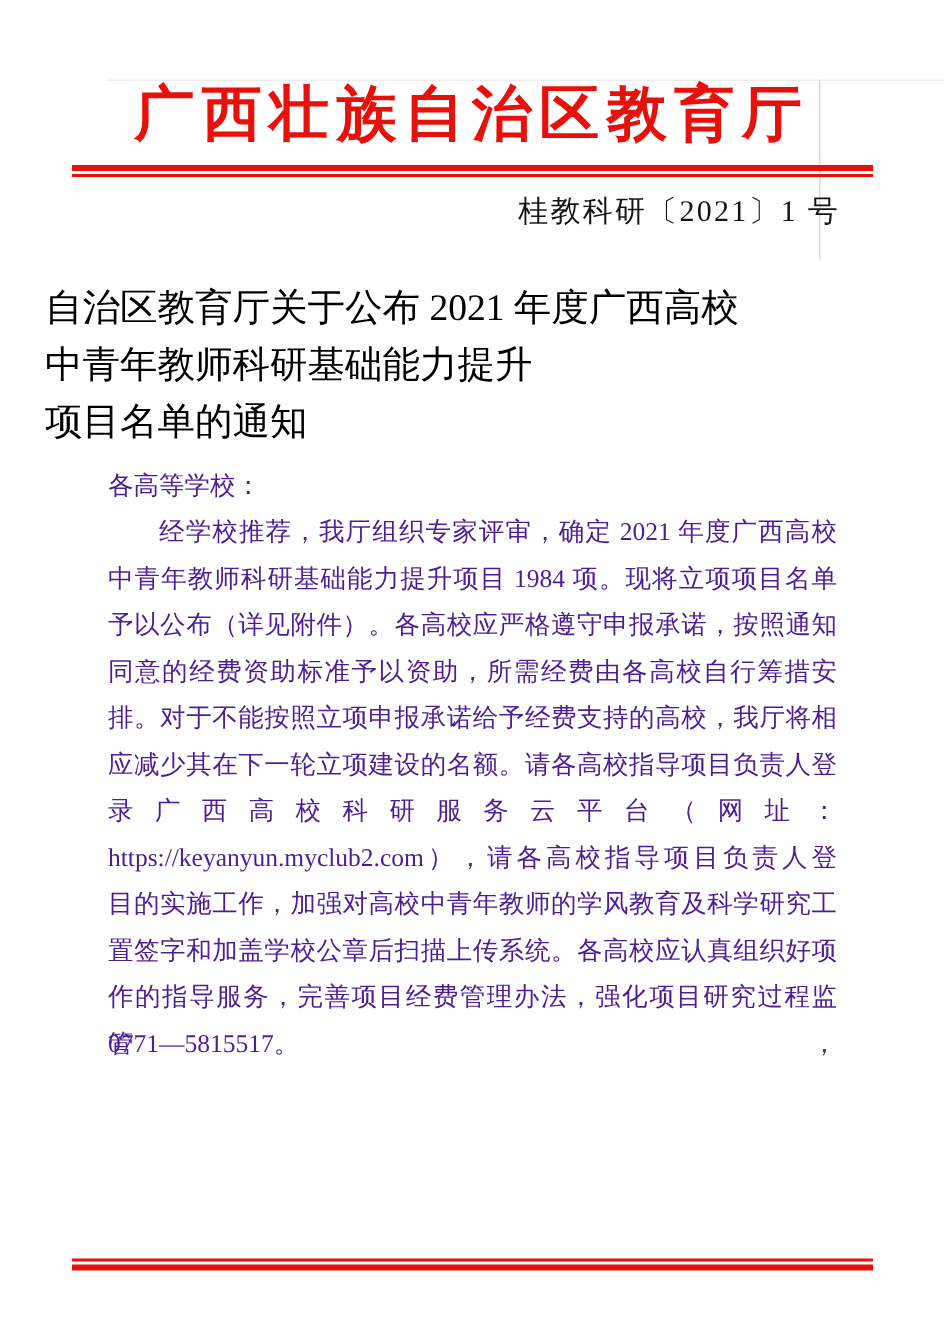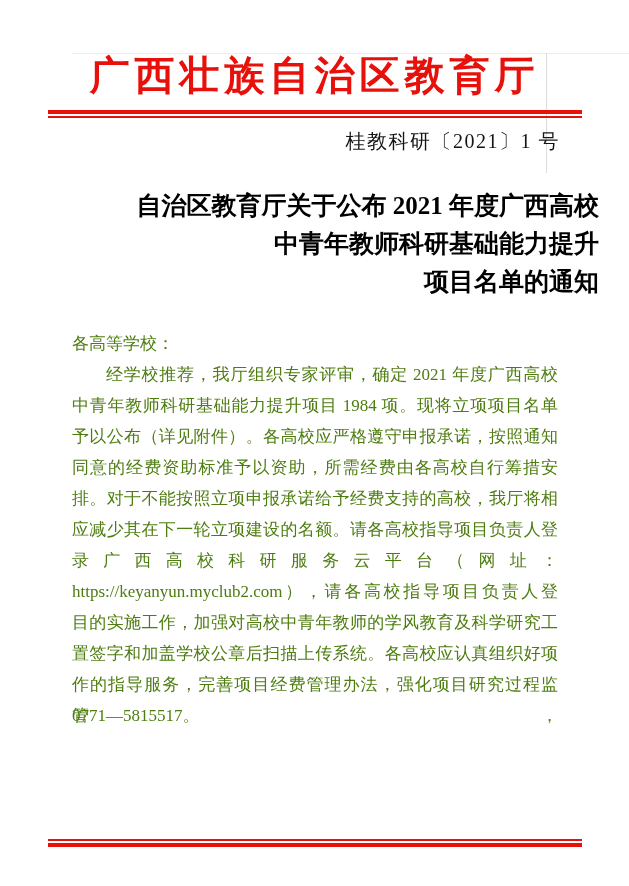--- a/index.html
+++ b/index.html
@@ -46,29 +46,29 @@
   .doc-number {
     position: absolute; top: 129px; right: 69px;
     font-size: 20px; line-height: 24px;
     letter-spacing: 1.5px;
     color: #141414;
     white-space: nowrap;
   }
 
   .doc-title {
     position: absolute; top: 187px; left: 30px; width: 569px;
-    text-align: right;
-    font-size: 25px; line-height: 38px; font-weight: 700;
+    text-align: left;
+    font-size: 25px; line-height: 38px; font-weight: 400;
     color: #000000;
   }
 
   .body-text {
-    position: absolute; top: 328px; left: 72px; width: 486px;
+    position: absolute; top: 308px; left: 72px; width: 486px;
     font-size: 17px; line-height: 31px;
-    color: #4d7c0f;
+    color: #4c1d95;
   }
   .line { height: 31px; white-space: normal; }
   .jl {
     text-align: justify;
     text-align-last: justify;
     text-justify: inter-character;
   }
   .ind { padding-left: 34px; }
 </style>
 </head>

